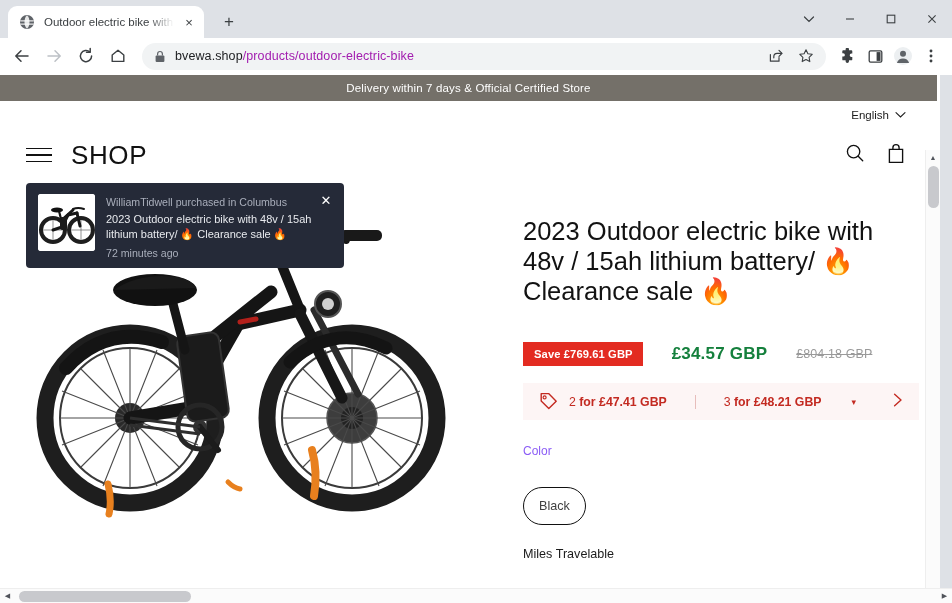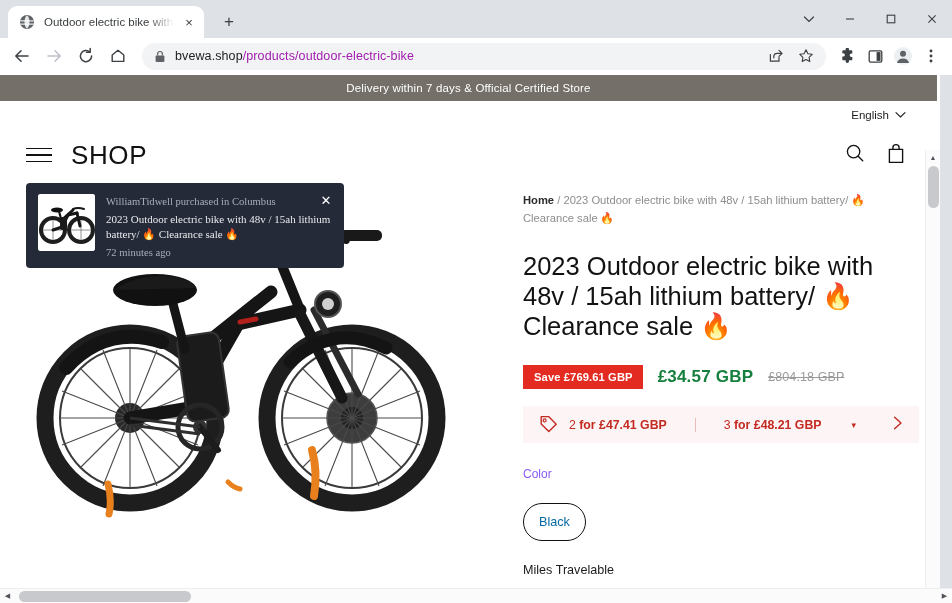--- a/index.html
+++ b/index.html
@@ -119,21 +119,21 @@
   .details { width: 420px; padding-left: 56px; padding-top: 10px; }
   .crumbs {
     font-size: 11.2px; color: #8d8d8d; line-height: 17.5px;
     max-width: 396px;
   }
   .crumbs .home { color: #2b2b2b; font-weight: 700; }
   .ptitle {
     font-size: 25.5px; line-height: 30px; color: #121212;
     font-weight: 400; margin-top: 24px; max-width: 384px;
   }
-  .pricerow { display: flex; align-items: center; gap: 15px; margin-top: 24px; }
+  .pricerow { display: flex; align-items: center; gap: 29px; margin-top: 36px; }
   .savebadge {
     background: #e32b21; color: #fff; font-size: 11.2px; font-weight: 700;
     padding: 6px 10px 6px 11px; letter-spacing: .1px;
   }
   .price-now { font-size: 17px; color: #15803d; font-weight: 700; letter-spacing:.2px;}
   .price-was {
     font-size: 12.5px; color: #9a9a9a; text-decoration: line-through;
     letter-spacing:.1px;
   }
   .volumebar {
@@ -141,39 +141,39 @@
     display: flex; align-items: center; padding: 0 15px 0 16px;
     width: 396px; color:#c32a21;
   }
   .vol-items { display:flex; align-items:center; gap: 28px; flex:1; }
   .vol-txt { font-size: 12.3px; color: #c32a21; font-weight: 600; }
   .vol-txt .qty { font-weight: 400; }
   .vol-sep { width:1px; height:14px; background:#e7bdbb; }
   .vol-caret { font-size: 9px; color:#c32a21; margin-left:2px;}
   .opt-label { font-size: 12px; color: #8b5cf6; margin-top: 24px; }
   .swatch {
-    margin-top: 22px; width: 63px; height: 38px; border: 1.6px solid #111;
+    margin-top: 29px; width: 63px; height: 38px; border: 1.6px solid #111;
     border-radius: 22px; display: flex; align-items: center;
-    justify-content: center; font-size: 12.6px; color: #0369a1;
+    justify-content: center; font-size: 12.6px; color: #404040;
   }
   .opt-label2 {
     font-size: 12.6px; color: #1c1c1c; margin-top: 22px;
   }
 
   
   .toast {
     position: absolute; left: 26px; top: 108px; width: 318px; height: 85px;
     background: #252a38; border-radius: 4px; display: flex;
     padding: 11px 12px; z-index: 40;
   }
   .toast-thumb {
     width: 57px; height: 57px; background: #fff; border-radius: 3px;
     flex: 0 0 57px; margin-right: 11px; position: relative; overflow:hidden;
   }
-  .toast-body { flex:1; padding-top: 1px; font-family: Liberation Serif, serif; }
+  .toast-body { flex:1; padding-top: 1px; }
   .toast-head { font-size: 10.6px; color: #a9aebb; line-height: 14px; }
   .toast-name { font-size: 11px; color: #e8eaee; line-height: 15px; margin-top: 3px; }
   .toast-time { font-size: 10.6px; color: #a9aebb; margin-top: 5px; }
   .toast-close {
     position: absolute; right: 9px; top: 8px; width: 18px; height: 18px;
     display: flex; align-items: center; justify-content: center;
     color: #fff; font-size: 13px;
   }
 
   
@@ -427,25 +427,20 @@
                 <path d="M86 302q4 16 1 30" stroke="#e8801e" stroke-width="7" stroke-linecap="round"></path>
                 <path d="M206 300q6 6 12 7" stroke="#e8801e" stroke-width="5" stroke-linecap="round"></path>
 
                 <path d="M218 140l16 -3" stroke="#b3201b" stroke-width="5" stroke-linecap="round"></path>
               </g>
             </svg>
           </div>
         </div>
 
         <div class="details">
-          <div class="crumbs">
-            <span class="home">Home</span>
-            <span>/</span>
-            <span>2023 Outdoor electric bike with 48v / 15ah lithium battery/ 🔥 Clearance sale 🔥</span>
-          </div>
 
           <h1 class="ptitle">2023 Outdoor electric bike with 48v / 15ah lithium battery/ 🔥 Clearance sale 🔥</h1>
 
           <div class="pricerow">
             <span class="savebadge">Save £769.61 GBP</span>
             <span class="price-now">£34.57 GBP</span>
             <span class="price-was">£804.18 GBP</span>
           </div>
 
           <div class="volumebar">

